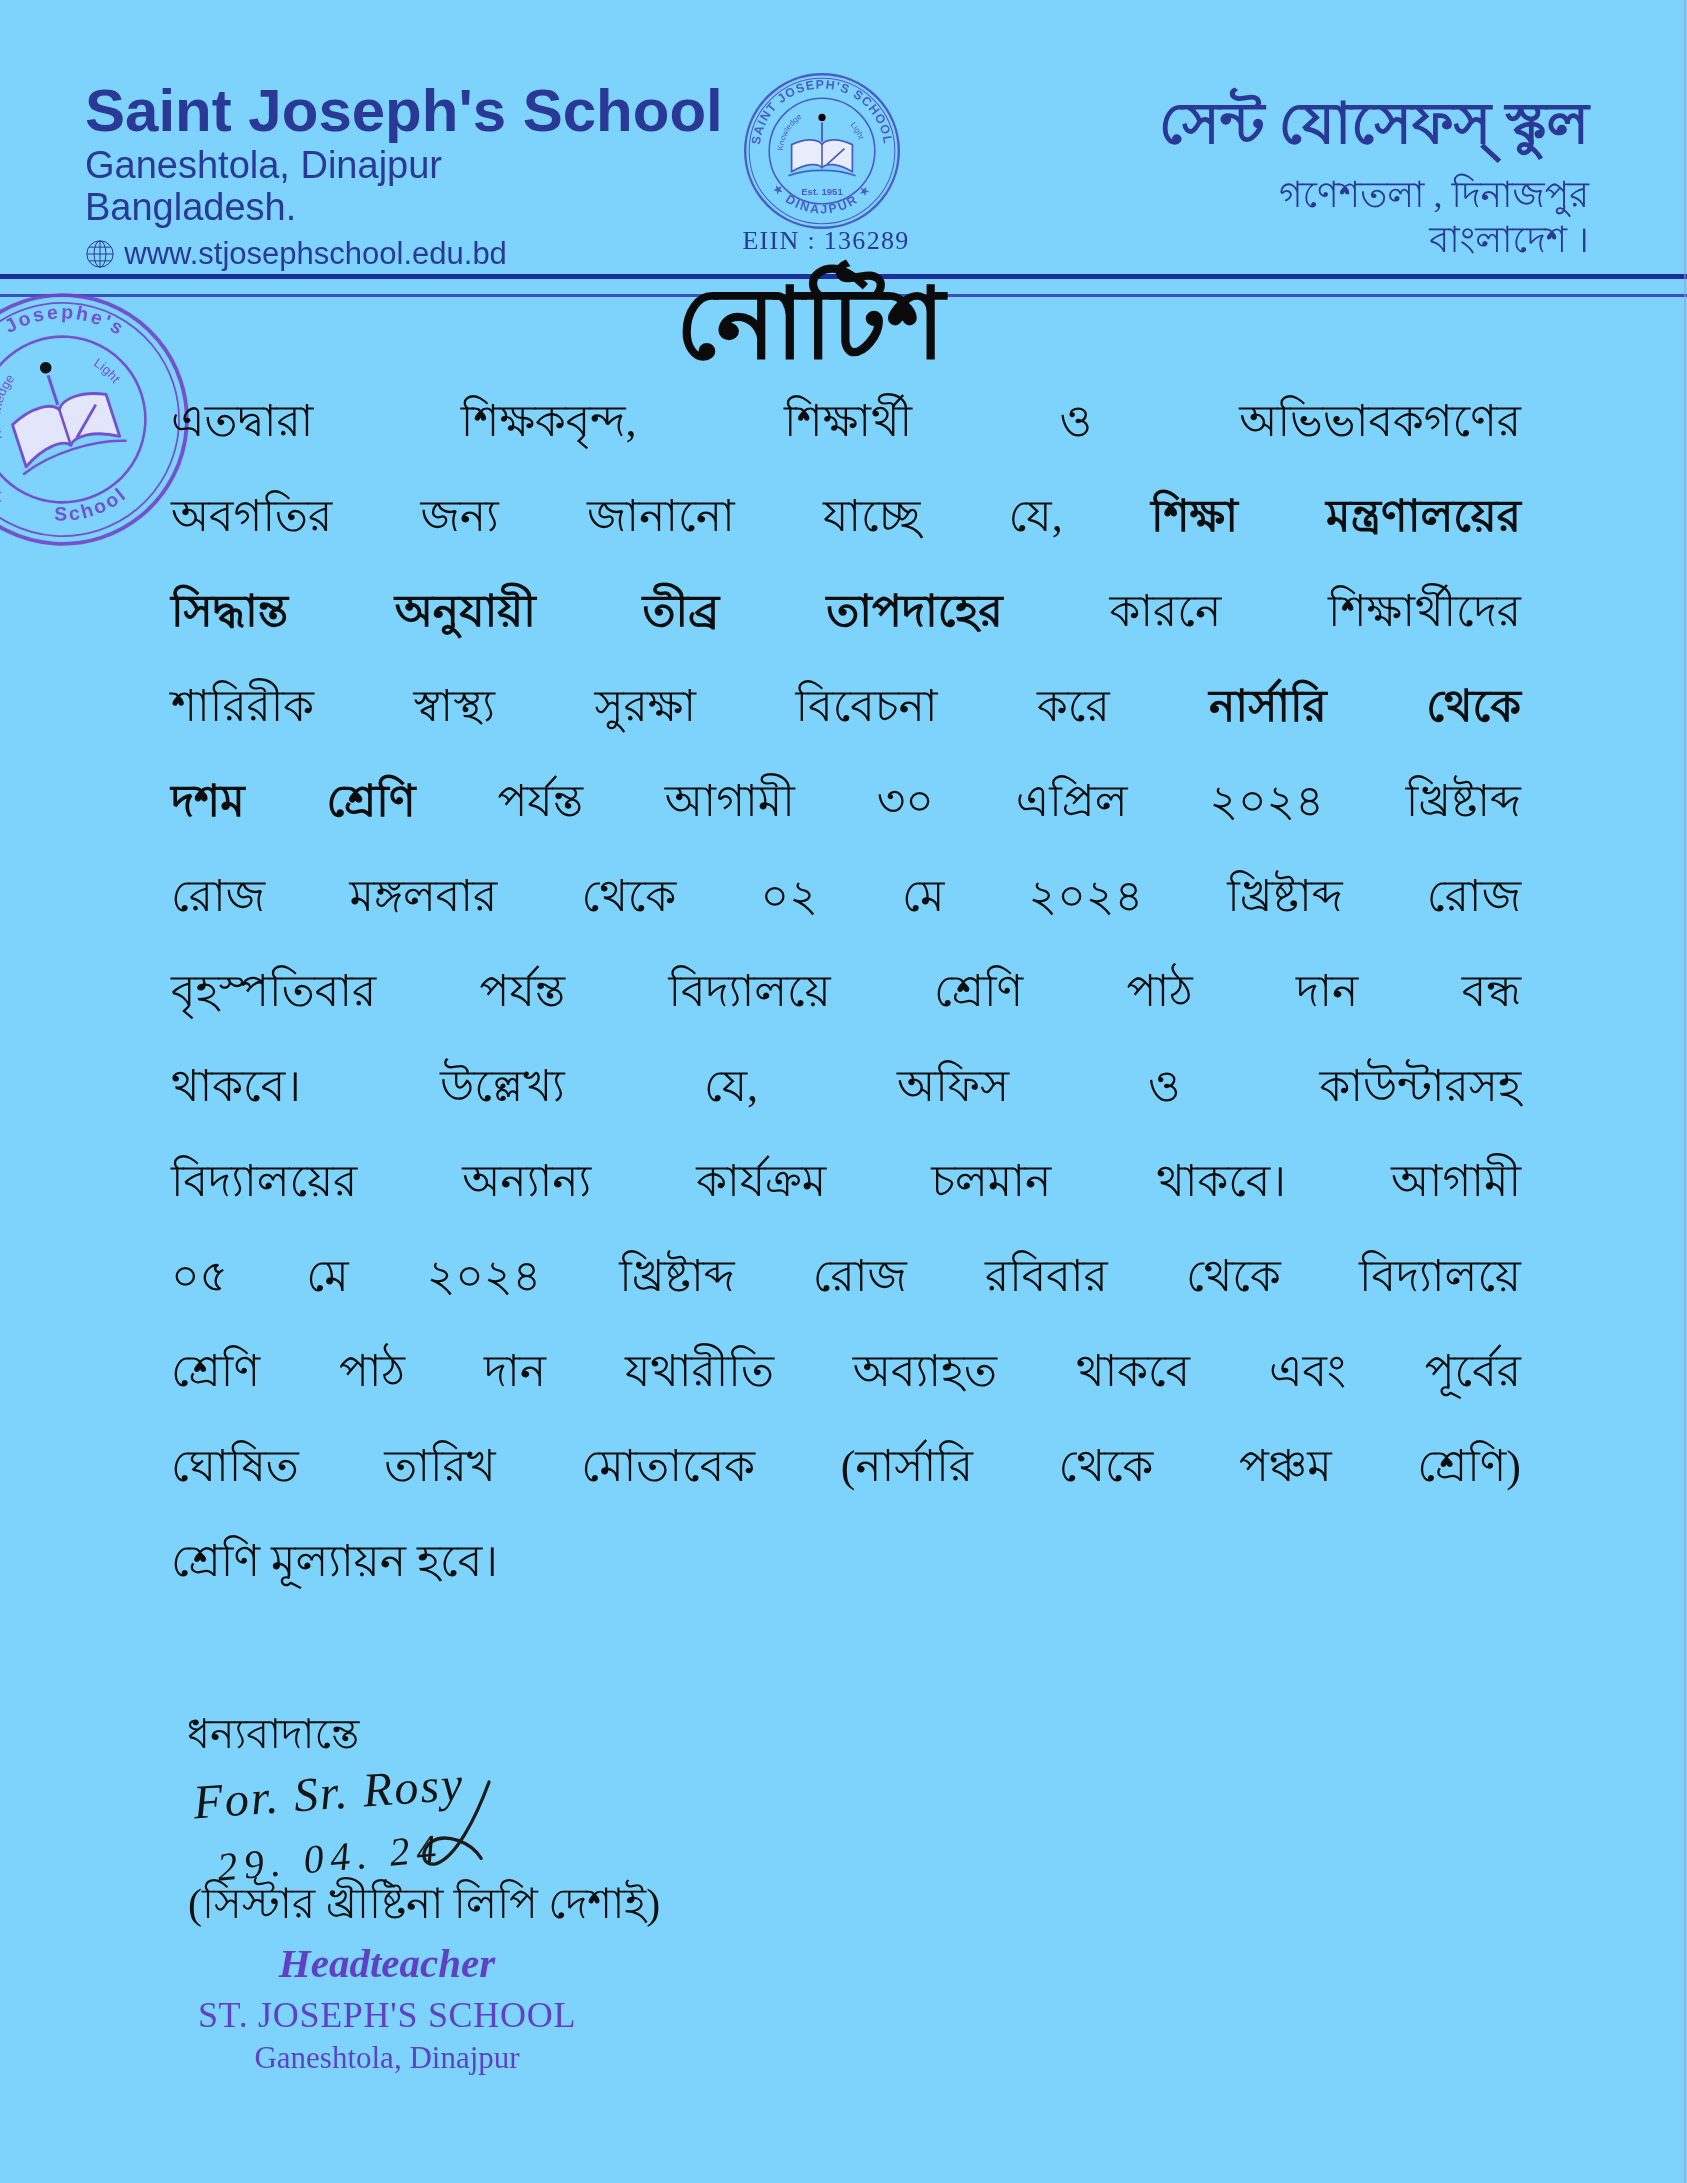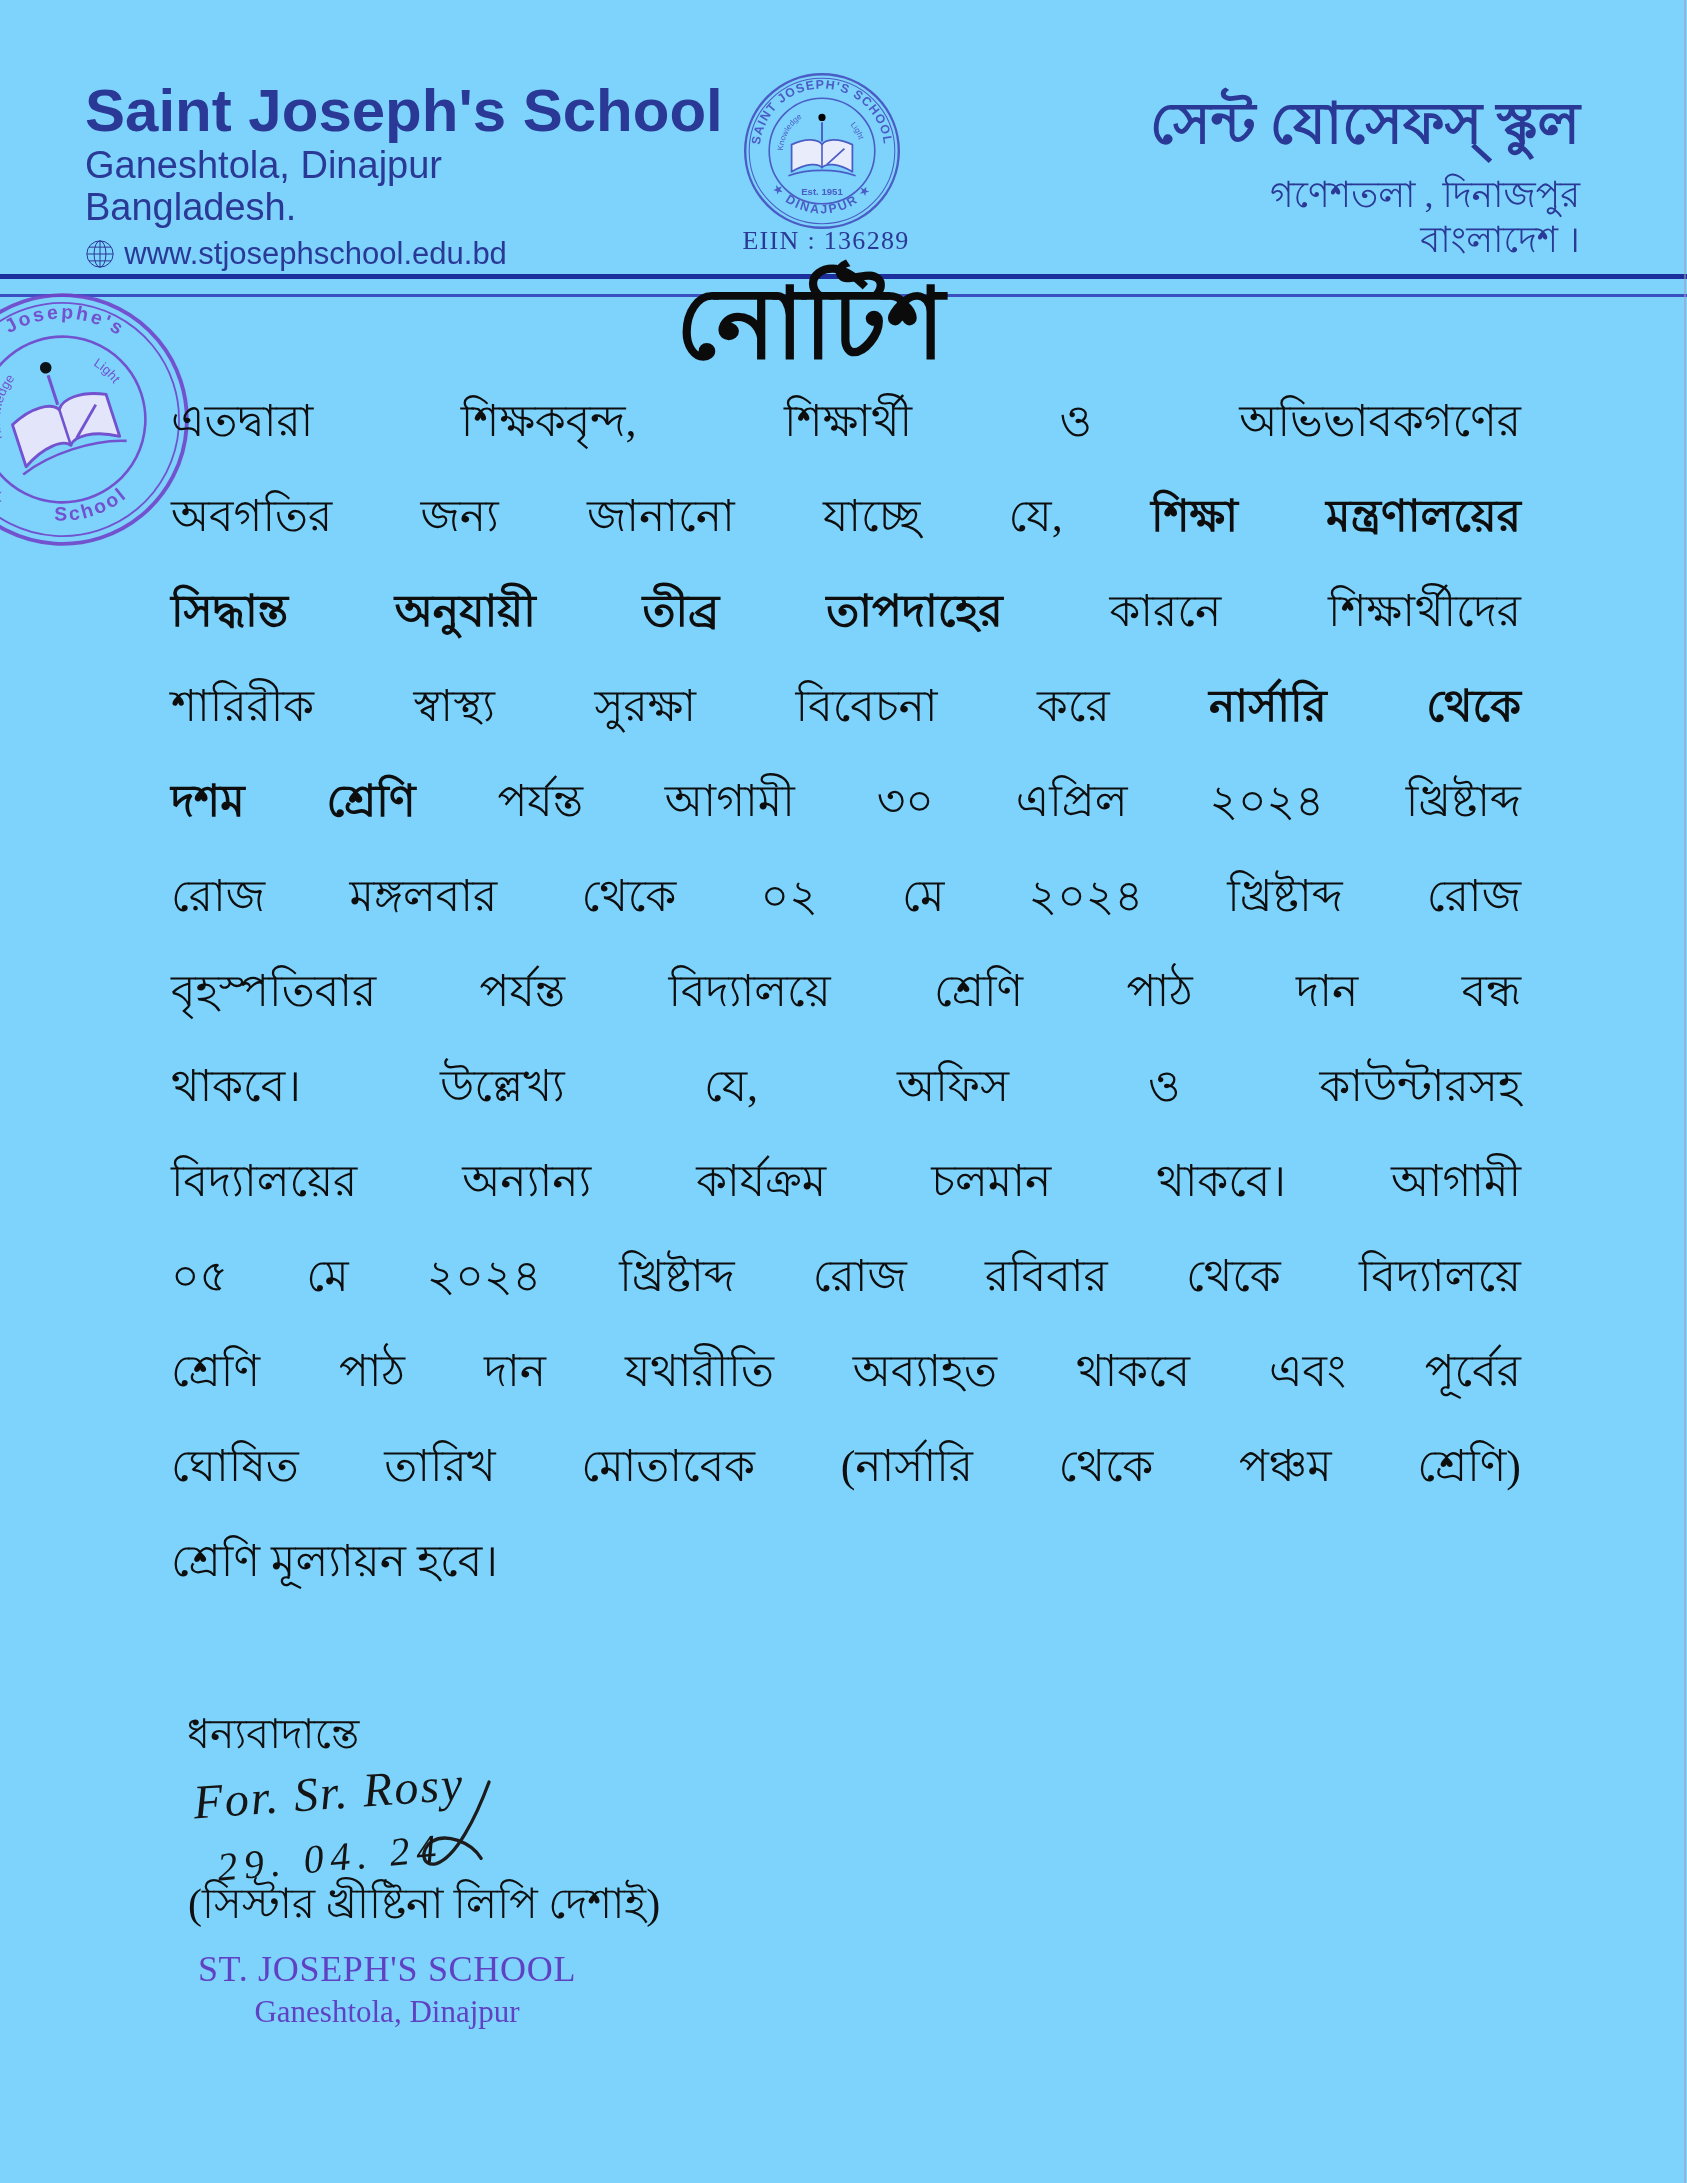--- a/index.html
+++ b/index.html
@@ -17,21 +17,21 @@
   .globe *{stroke:var(--header-blue);fill:none;stroke-width:1.6;}
 
   .logo-wrap{position:absolute;left:742px;top:71px;width:160px;height:160px;}
   .sealtext{font-family:"Liberation Sans","DejaVu Sans",sans-serif;}
   .logo .ln{stroke:var(--logo-blue);fill:none;}
   .logo text{fill:var(--logo-blue);stroke:none;}
   .logo .bookfill{fill:#e8ecfb;stroke:var(--logo-blue);}
   .eiin{position:absolute;left:707px;top:226px;width:238px;text-align:center;
         font-size:26px;color:var(--header-blue);letter-spacing:1.3px;}
 
-  .h-right{position:absolute;right:107px;top:91px;text-align:right;color:var(--header-blue);}
+  .h-right{position:absolute;right:98px;top:91px;text-align:right;color:var(--header-blue);}
   .bn-name{font-size:57px;font-weight:bold;line-height:1.15;}
   .bn-addr{font-size:36px;line-height:45px;margin-top:16px;}
 
   .rule1{position:absolute;left:0;top:274px;width:1687px;height:5.3px;background:var(--rule-dark);}
   .rule2{position:absolute;left:0;top:294px;width:1687px;height:2.6px;background:var(--rule-light);}
 
   
   .title{position:absolute;left:642px;top:266px;width:337px;text-align:center;
          font-size:99px;font-weight:bold;color:#0b0b0b;line-height:1.2;}
 
@@ -190,19 +190,20 @@
 
   <div class="thanks">ধন্যবাদান্তে</div>
   <div class="sig">For. Sr. Rosy</div>
   <svg class="flourish" viewBox="0 0 170 170">
     <path d="M 120,6 C 100,60 70,120 40,130 C 18,136 14,108 34,96 C 54,84 92,96 108,122"></path>
   </svg>
   <div class="sdate">29. 04. 24</div>
   <div class="sname" lang="bn">(সিস্টার খ্রীষ্টিনা লিপি দেশাই)</div>
 
   <div class="fstamp">
+    <div class="fs-role">Headteacher</div>
     <div class="fs-school">ST. JOSEPH'S SCHOOL</div>
     <div class="fs-place">Ganeshtola, Dinajpur</div>
   </div>
 
   <div class="scan-edge"></div>
 </div>
 
 
 </body></html>

